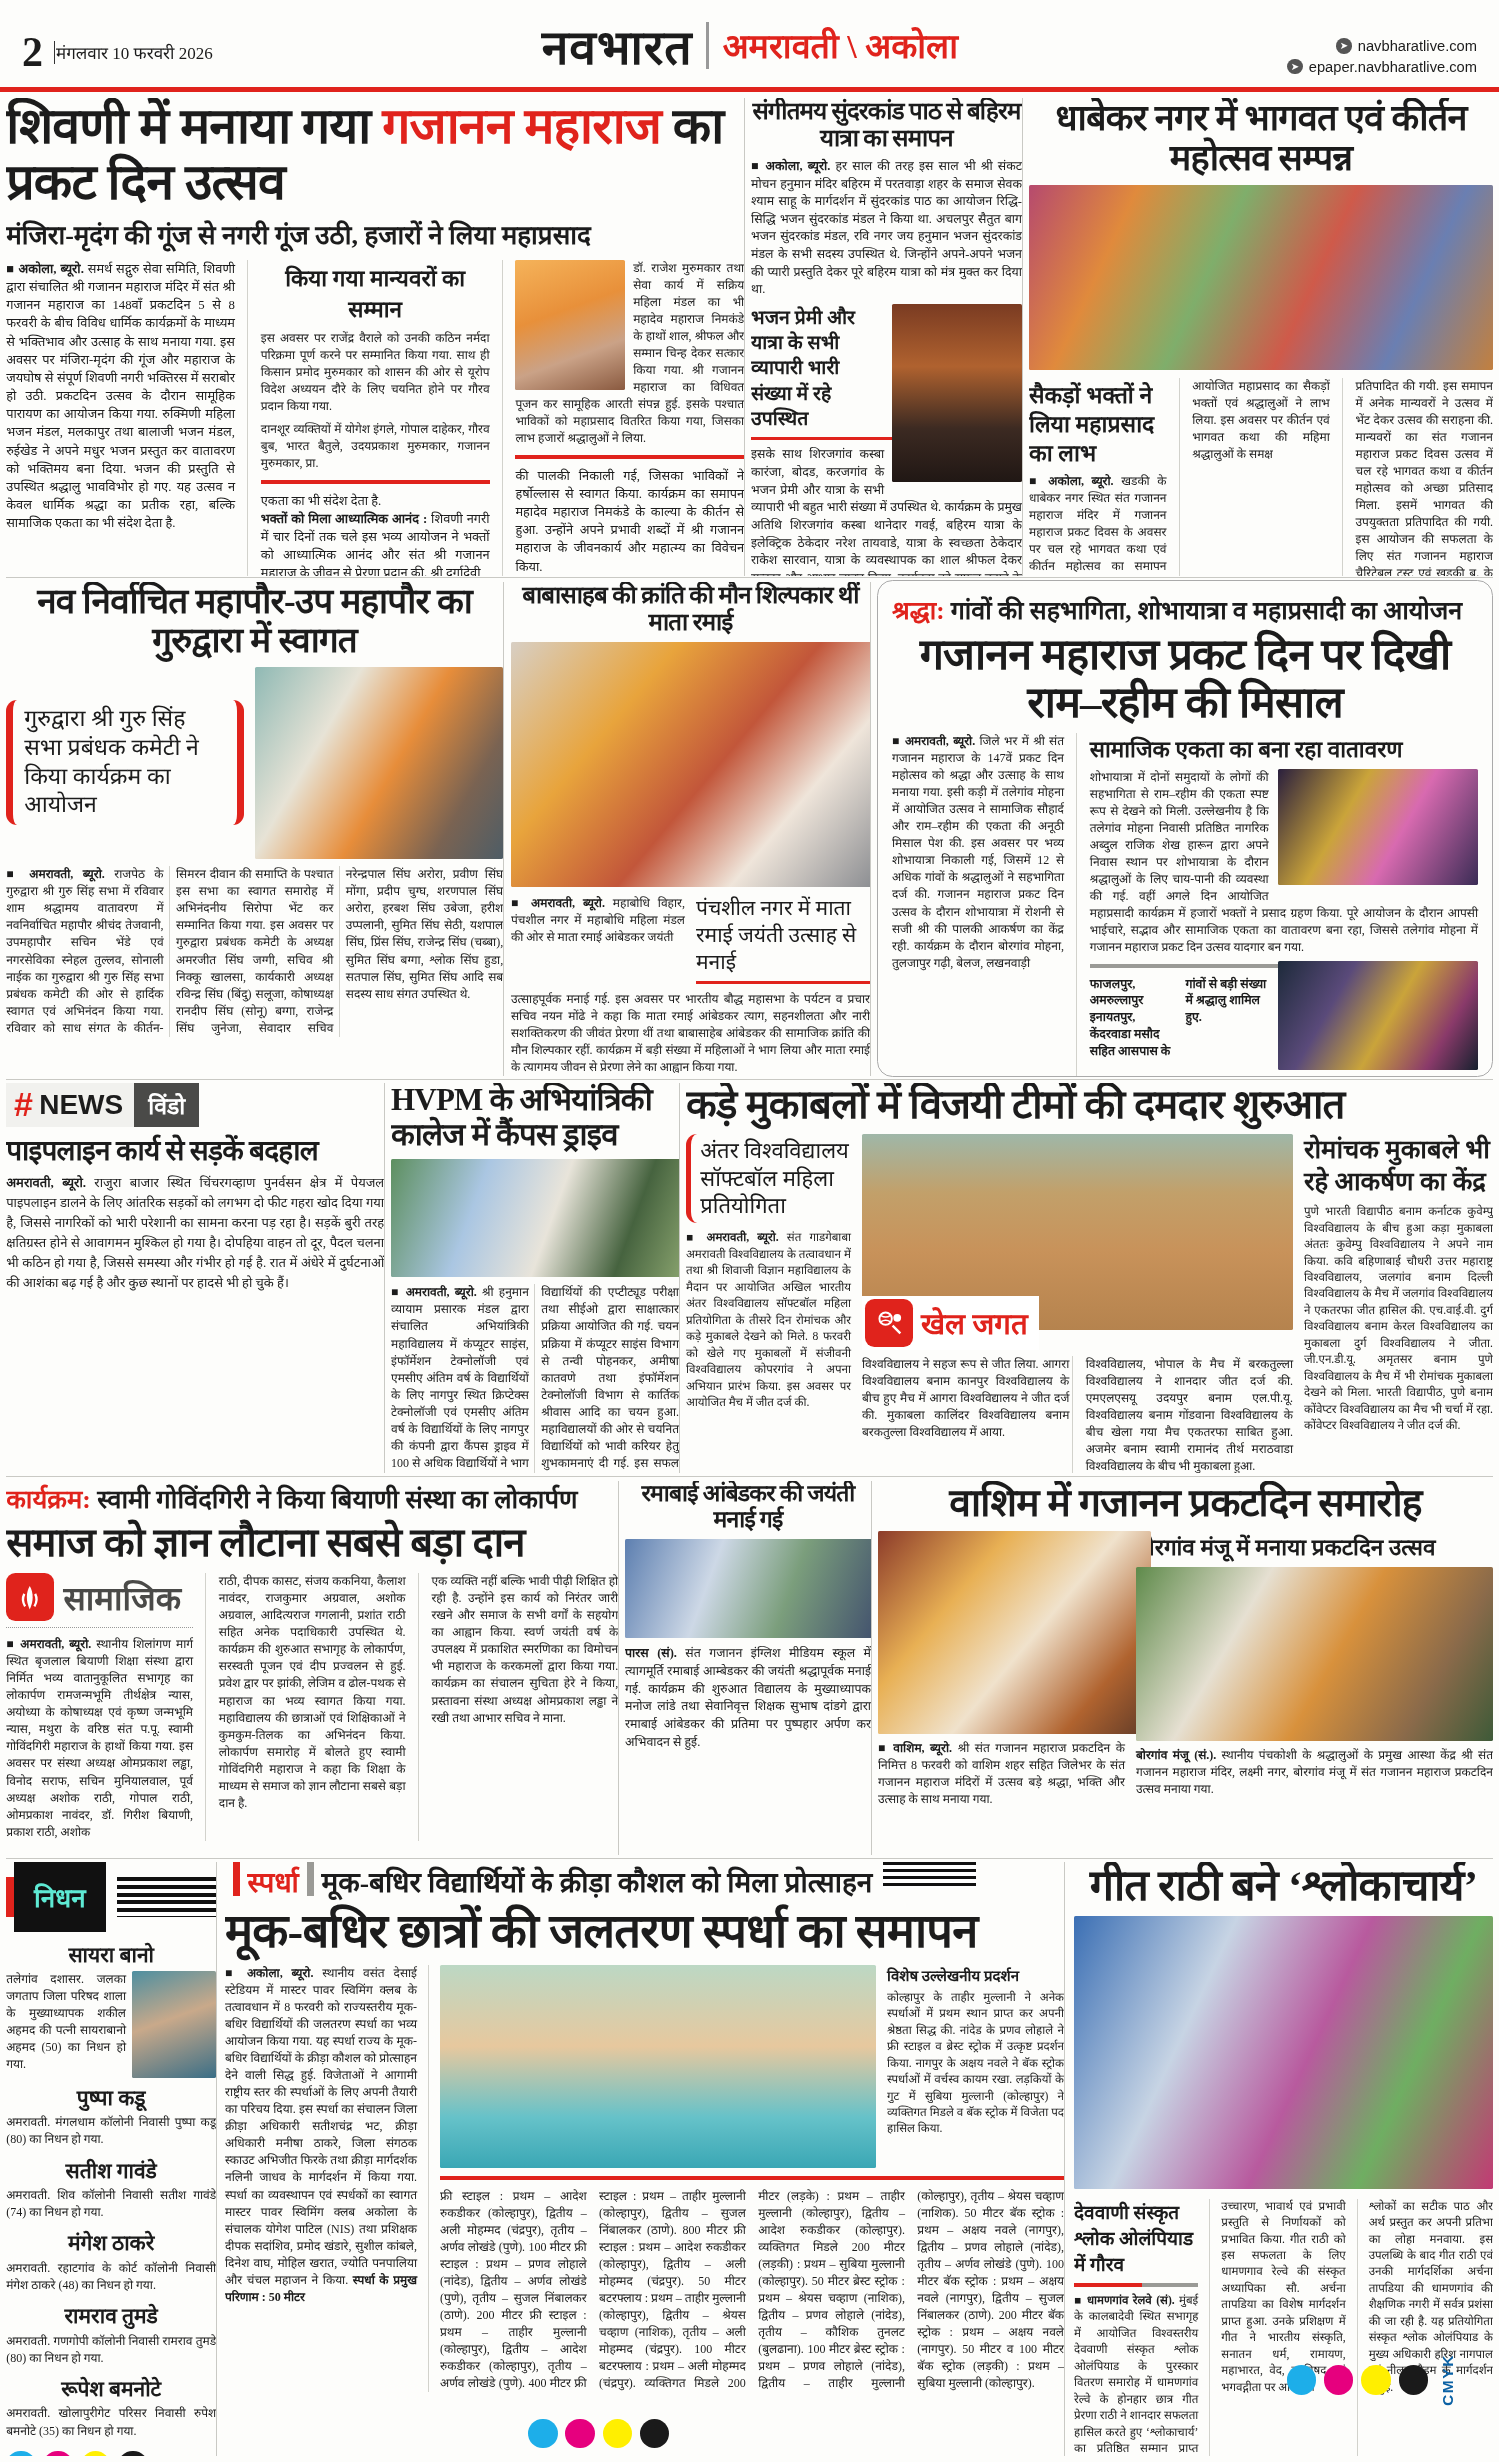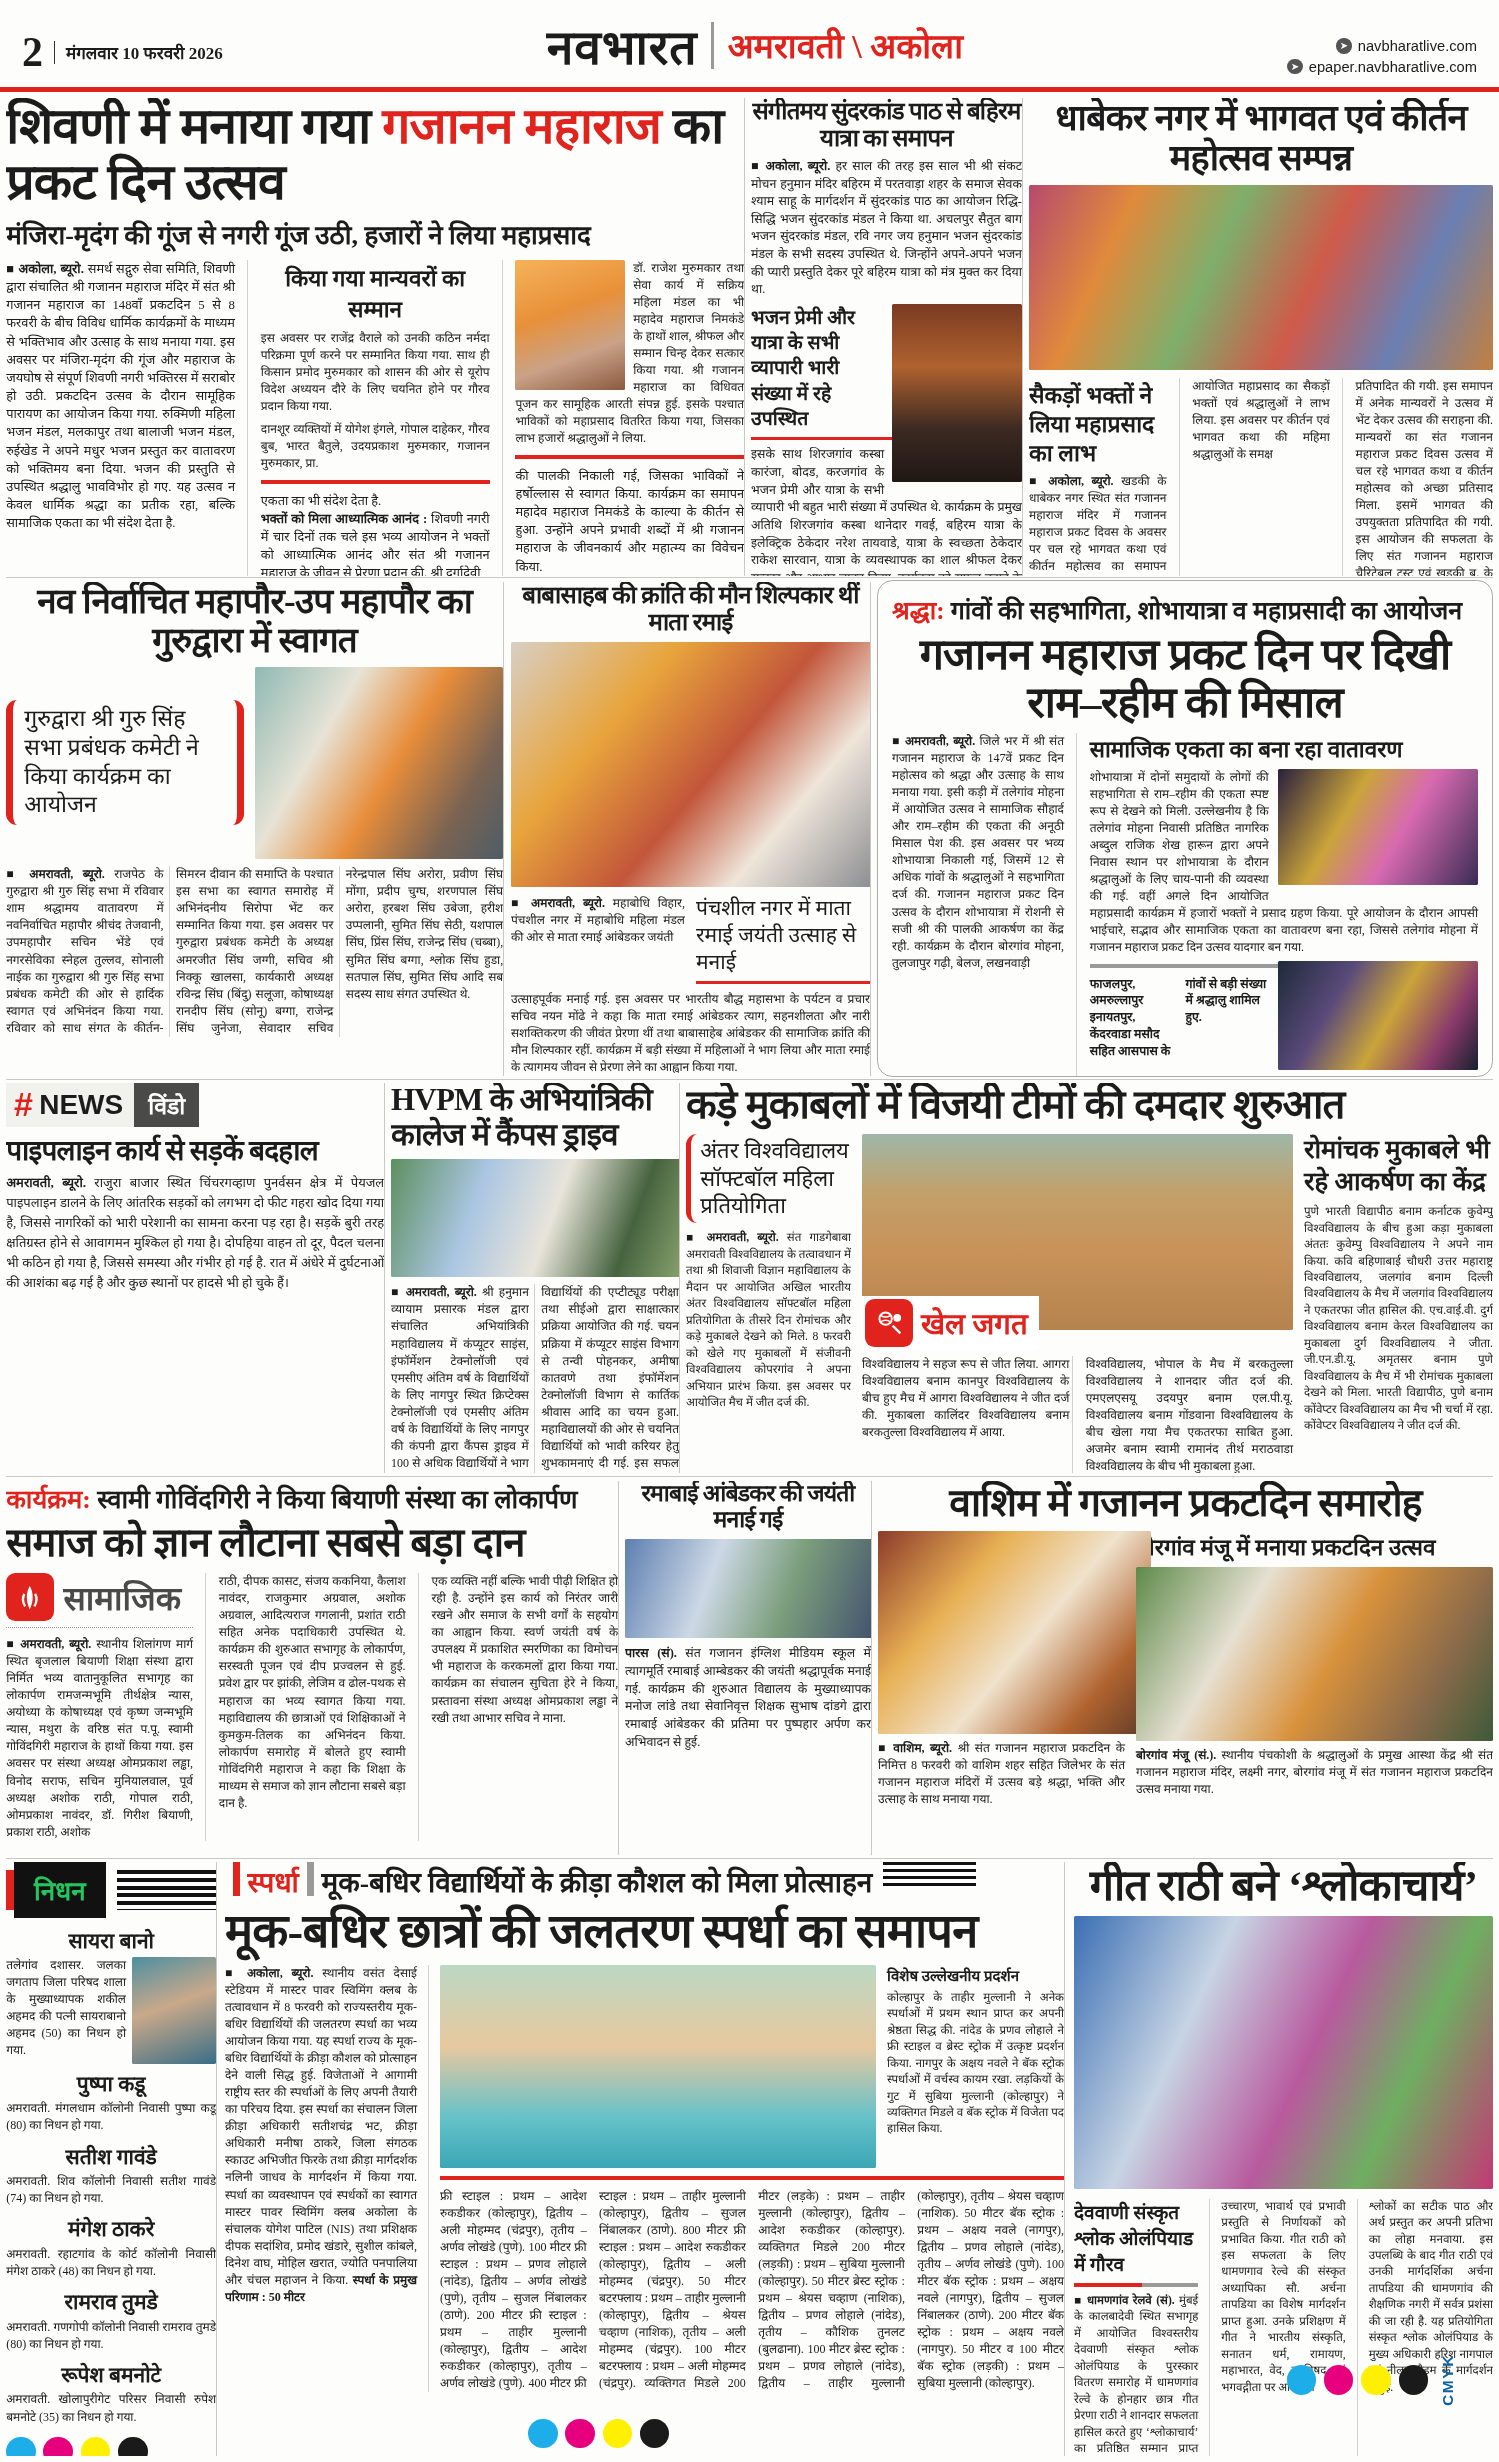--- a/index.html
+++ b/index.html
@@ -2,21 +2,21 @@
 <html style="font-size:12.4px"><head>
 <meta charset="utf-8">
 <style>
   html,body{margin:0;padding:0;background:#e9e9e6}
   .page{position:relative;width:1499px;height:2462px;background:#fdfdfb;margin:0 auto;
         font-family:"Liberation Serif","DejaVu Serif",serif;color:#1c1c1c;overflow:hidden}
   
   .hd{position:absolute;left:0;top:0;width:1499px;height:84px;display:flex;align-items:flex-end;justify-content:space-between;padding:0 22px;box-sizing:border-box}
   .hd-l{display:flex;align-items:center;gap:11px;padding-bottom:7.8px}
   .pgnum{font-size:42px;font-weight:700}
-  .pgdate{font-size:17px;font-weight:700;border-left:1.6px solid #333;padding-left:11px}
+  .pgdate{font-size:17px;font-weight:400;border-left:1.6px solid #333;padding-left:1px}
   .hd-c{display:flex;align-items:center;gap:14px;padding-bottom:6.2px}
   .mast{font-size:48px;font-weight:800;letter-spacing:0.8px}
   .vbar{width:2.3px;height:47px;background:#999}
   .edition{font-size:34px;font-weight:800;color:#e0231c}
   .hd-r{font-family:"Liberation Sans",sans-serif;font-size:14.7px;text-align:right;padding-bottom:9.3px}
   .site{display:flex;align-items:center;gap:6.2px;justify-content:flex-end;margin-top:4.7px}
   .glb{width:15.5px;height:15.5px;border-radius:50%;background:#555;color:#fff;font-size:10px;line-height:15.5px;text-align:center;display:inline-block}
   .redrule{position:absolute;left:0;top:87px;width:1499px;height:4.7px;background:#e0231c}
   
   .sec{position:absolute;box-sizing:border-box;overflow:hidden}
@@ -37,21 +37,21 @@
   .cap{font-size:12.4px;line-height:1.35;font-weight:700}
   
   .callout{border-left:7px solid #e0231c;border-right:7px solid #e0231c;border-radius:11px;padding:4.7px 11px;font-size:23px;font-weight:400;line-height:1.25}
   
   .newsbadge{display:flex;align-items:stretch;font-family:"Liberation Sans",sans-serif;margin-bottom:7.8px}
   .newsbadge .hash{color:#e0231c;font-size:34px;font-weight:800;background:#f1f1ee;padding:1.6px 4.7px 1.6px 7.8px}
   .newsbadge .nw{font-size:28px;font-weight:800;background:#f1f1ee;padding:6.2px 11px 1.6px 1.6px}
   .newsbadge .win{background:#4a4a48;color:#fff;font-size:23px;font-weight:700;padding:6.2px 14px;font-family:"Liberation Serif",serif}
   .blkbadge{display:flex;align-items:center;gap:0;margin-bottom:7.8px}
   .blkbadge .rb{width:7.8px;height:40px;background:#e0231c}
-  .blkbadge .bx{background:#111;color:#22c55e;font-size:26px;font-weight:700;padding:10px 20px}
+  .blkbadge .bx{background:#111;color:#5eead4;font-size:26px;font-weight:700;padding:17px 20px}
   .hatch{flex:1;height:40px;background:repeating-linear-gradient(180deg,#111 0 3.9px,#fff 3.9px 7.8px);margin-left:11px}
   .sqicon{width:48px;height:48px;background:#e0231c;border-radius:9.3px;display:flex;align-items:center;justify-content:center;flex-shrink:0}
   .kicker{font-size:25px;font-weight:800;margin:0 0 4.7px}
   .spbar{display:inline-block;width:7px;height:34px;vertical-align:middle;margin:0 7.8px}
   .dots{display:flex;gap:7.8px;align-items:center}
   .dots i{width:29.5px;height:29.5px;border-radius:50%;display:block}
   .cmyklbl{writing-mode:vertical-rl;transform:rotate(180deg);font-family:"Liberation Sans",sans-serif;font-weight:700;font-size:15.5px;color:#0b61a4;letter-spacing:1.6px}
   
   .p-portrait{background:linear-gradient(160deg,#f5b35a 0%,#e8903a 40%,#caa287 70%,#8a5a40 100%)}
   .p-stage{background:linear-gradient(180deg,#7a3b22 0%,#b0622f 35%,#3c2a22 70%,#201714 100%)}

